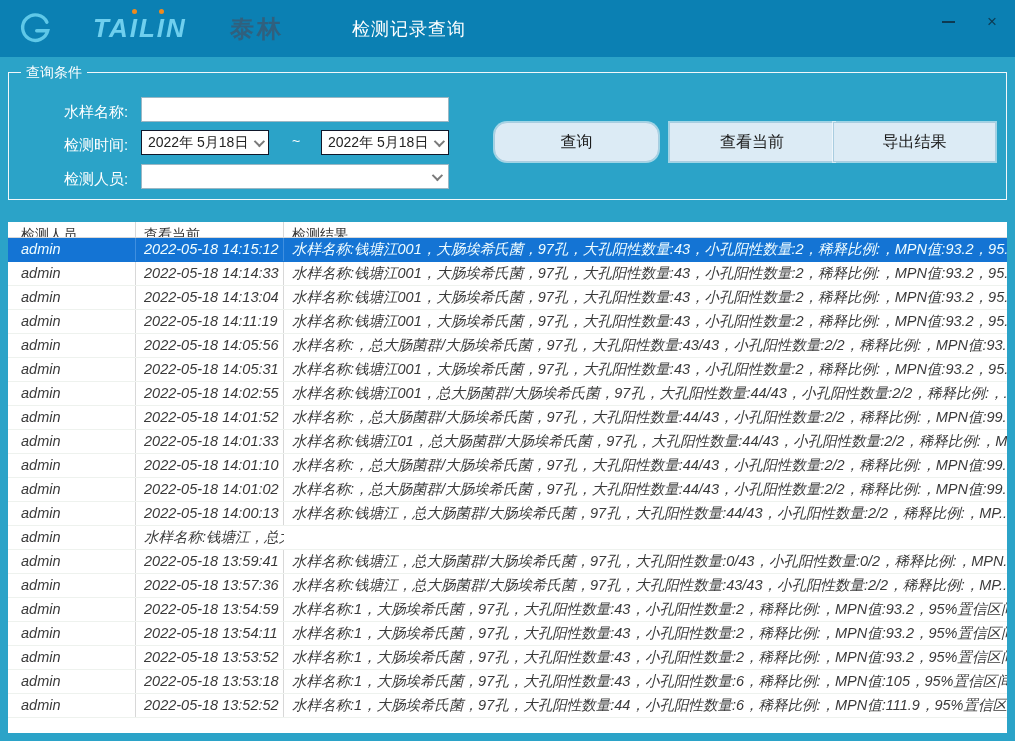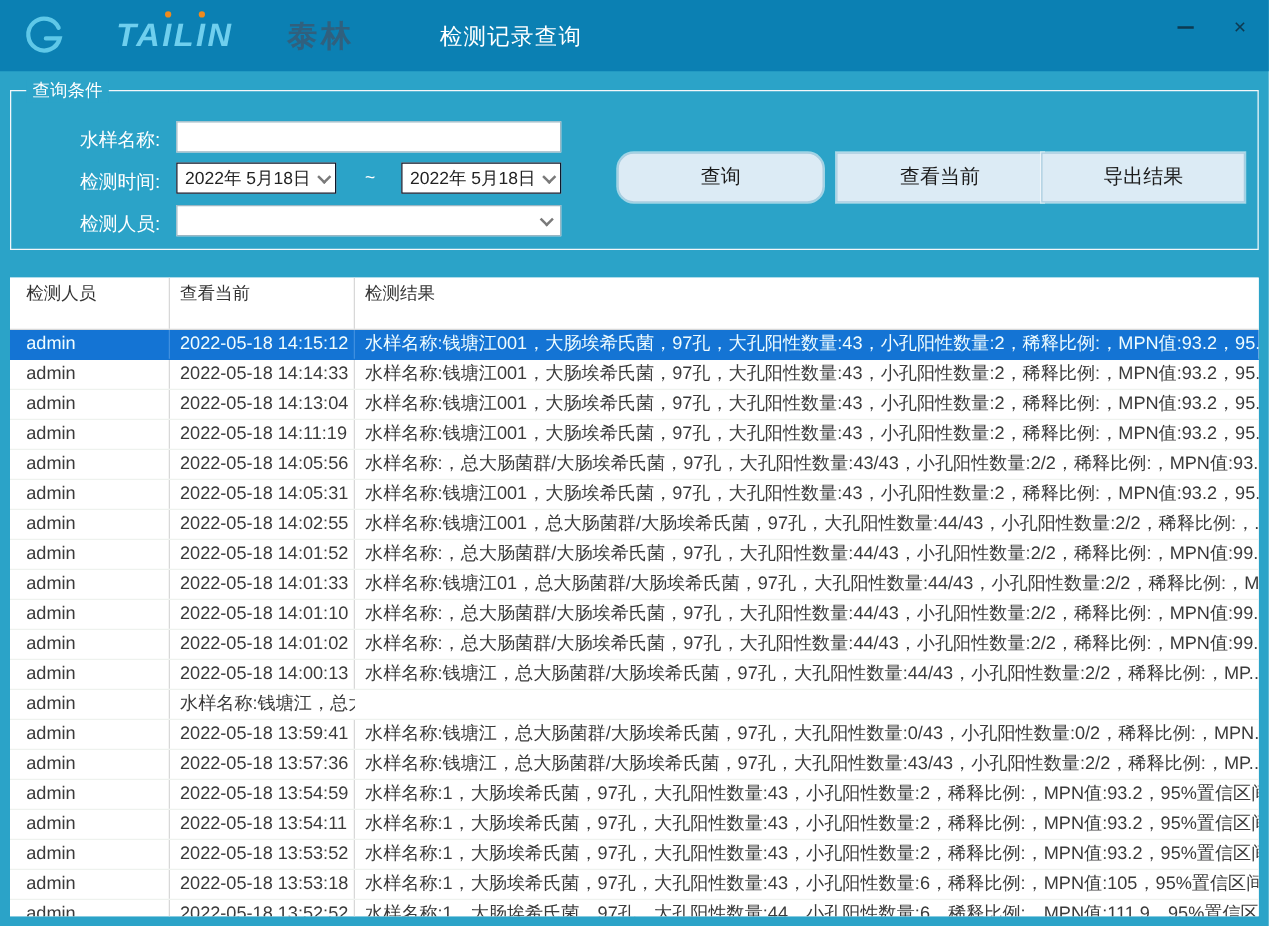--- a/index.html
+++ b/index.html
@@ -91,39 +91,39 @@
   .btn-view   { left:660px; width:166px; }
   .btn-export { left:824px; width:163px; }
 
   
   .table-wrap {
     position:absolute; left:8px; top:222px; width:999px; height:511px;
     background:#ffffff; overflow:hidden;
   }
   .t-header {
     display:grid; grid-template-columns:128px 148px 1fr;
-    height:42px; border-bottom:1px solid #d8d8d8; background:#ffffff;
+    height:16px; border-bottom:1px solid #d8d8d8; background:#ffffff;
   }
   .t-header > div {
     font-size:14px; color:#333; line-height:25px;
     border-right:1px solid #d8d8d8; padding-left:13px;
     white-space:nowrap; overflow:hidden;
   }
   .t-header > div:nth-child(2), .t-header > div:nth-child(3) { padding-left:8px; }
   .t-header > div:last-child { border-right:none; }
 
   .t-row {
     display:grid; grid-template-columns:128px 148px 1fr;
     height:24px; border-bottom:1px solid #eef2ee; background:#ffffff;
     cursor:default;
   }
   .t-row > div {
     font-size:14.5px; color:#3a3a3a; line-height:23px;
     border-right:1px solid #d8d8d8; padding-left:13px;
-    white-space:nowrap; overflow:hidden;
+    white-space:nowrap; overflow:hidden;font-style:italic;
   }
   .t-row > div:nth-child(2), .t-row > div:nth-child(3) { padding-left:8px; }
   .t-row > div:last-child { border-right:none; }
   .t-row.selected { background:#1474d4; border-bottom-color:#1474d4; }
   .t-row.selected > div { color:#f0fdff; border-right-color:#3f8fdf; }
 </style>
 </head>
 <body>
 
 <div class="titlebar">

